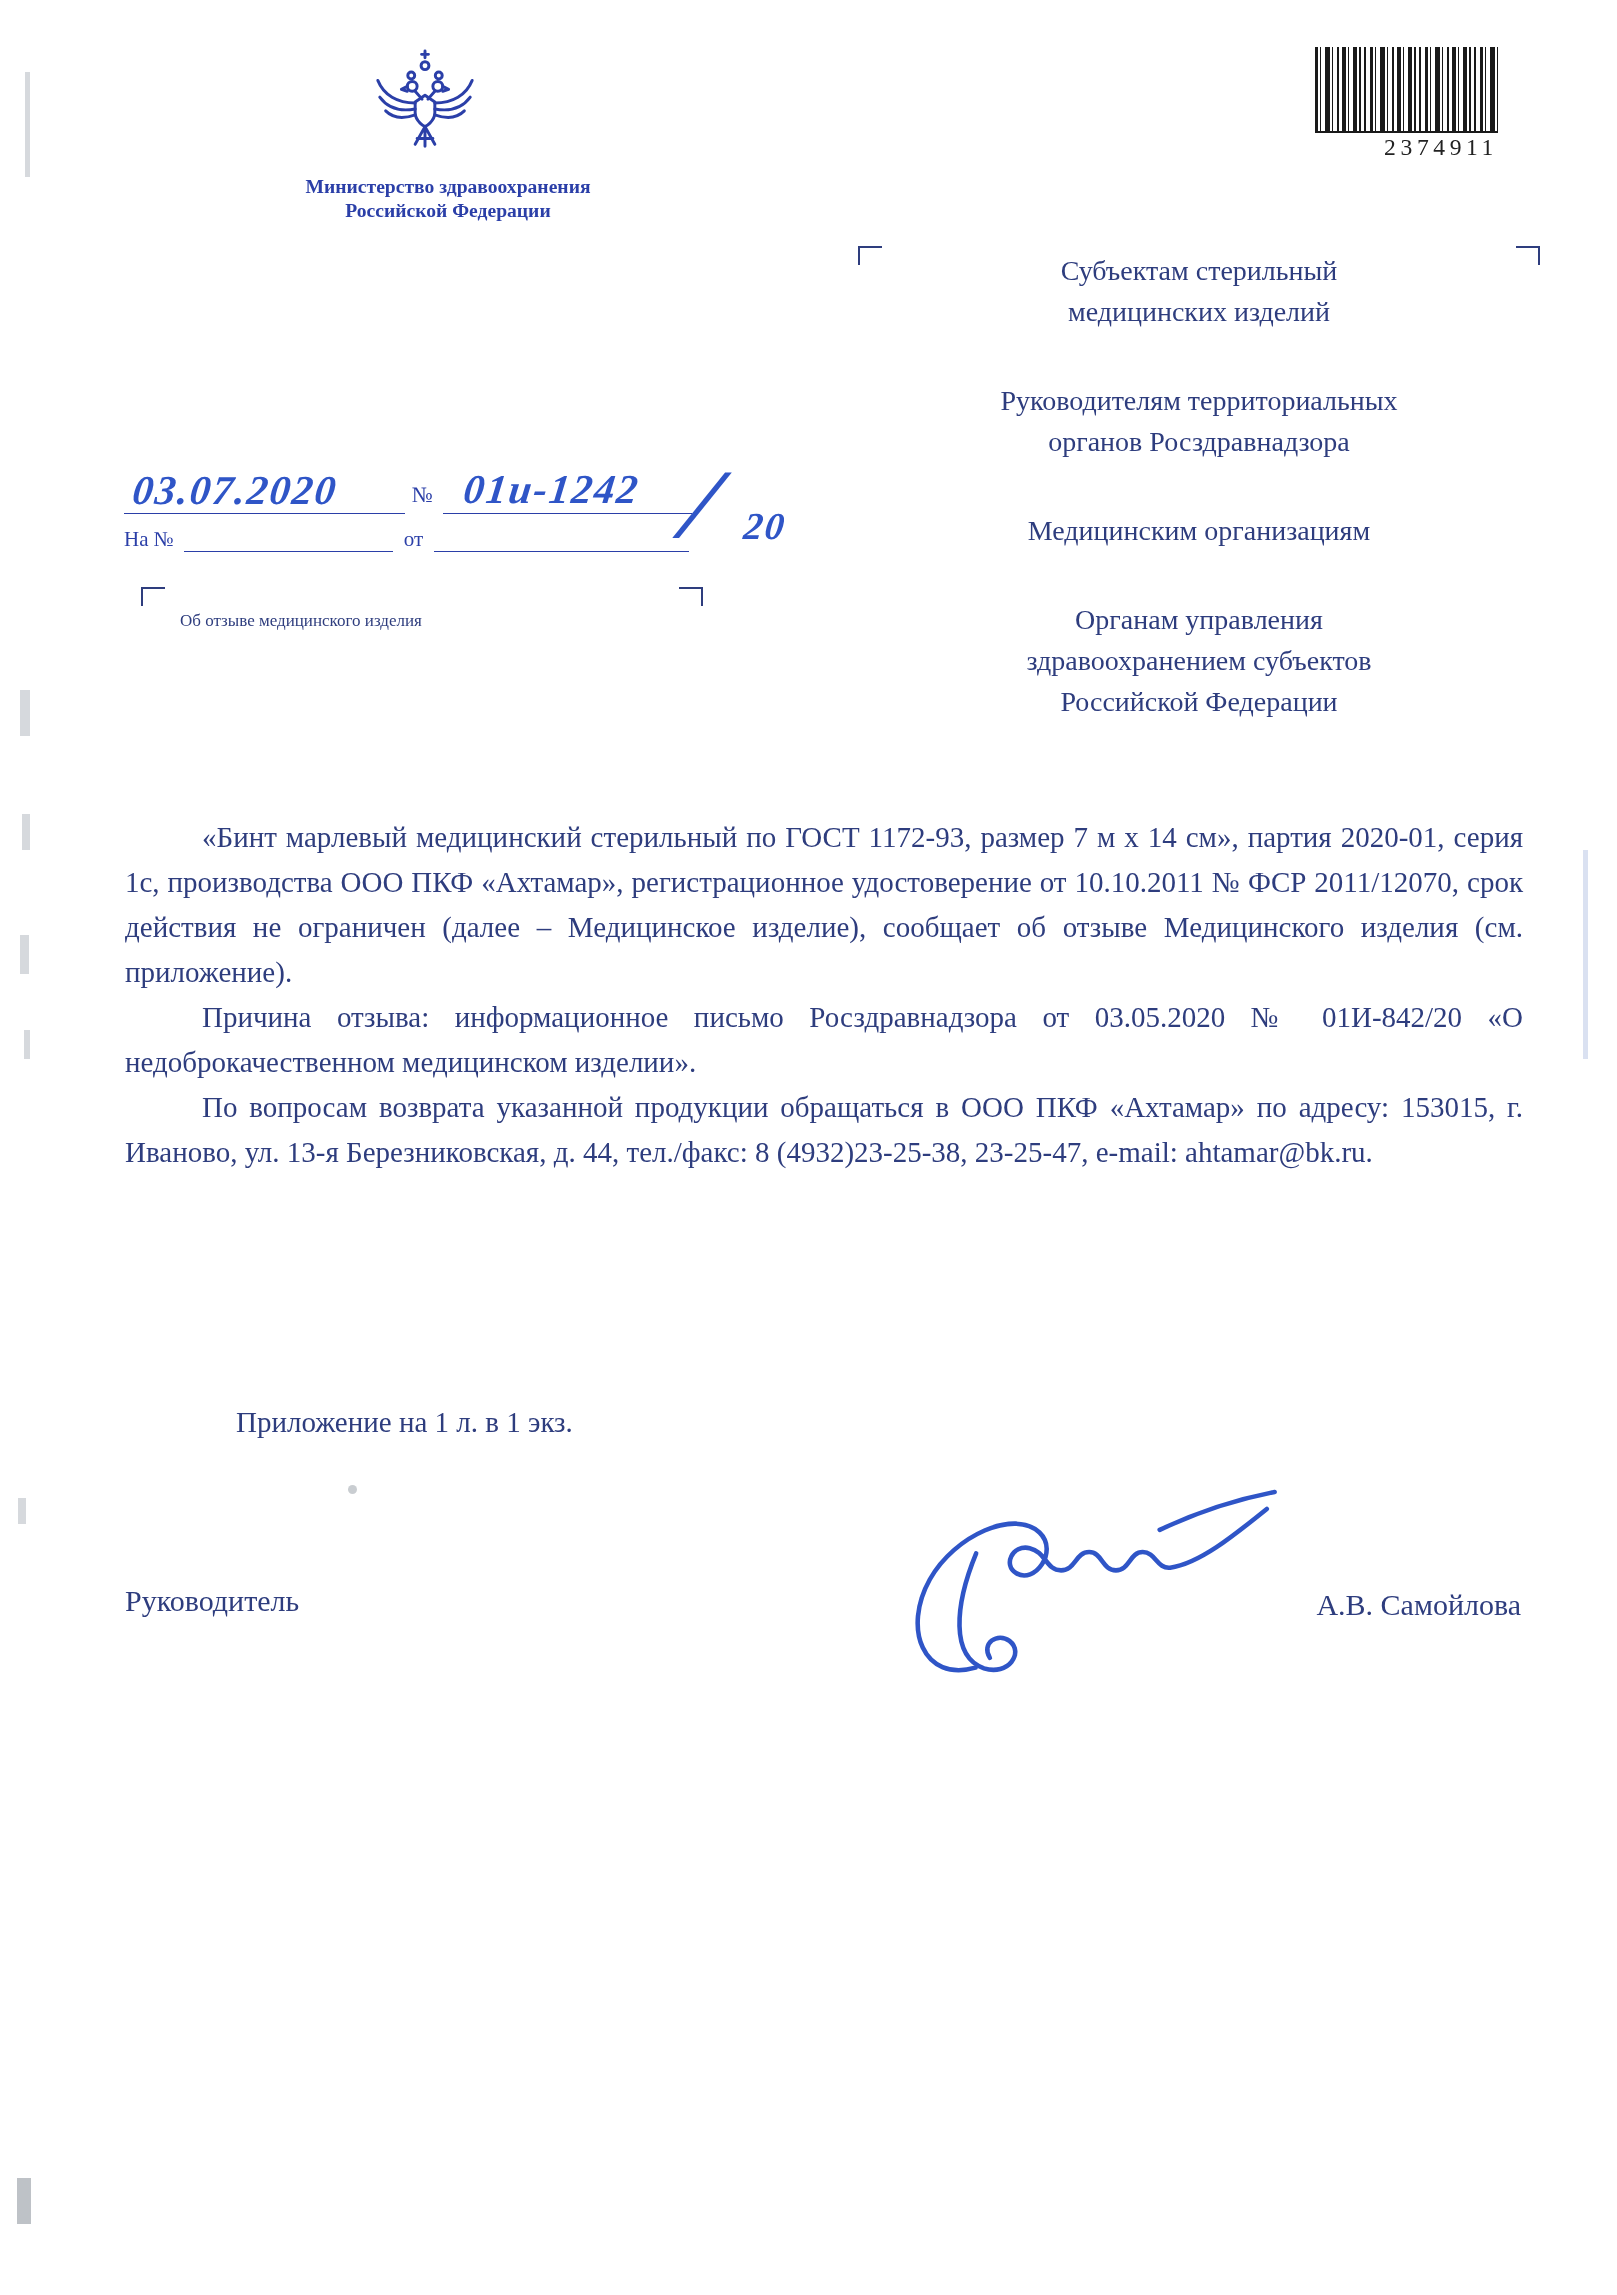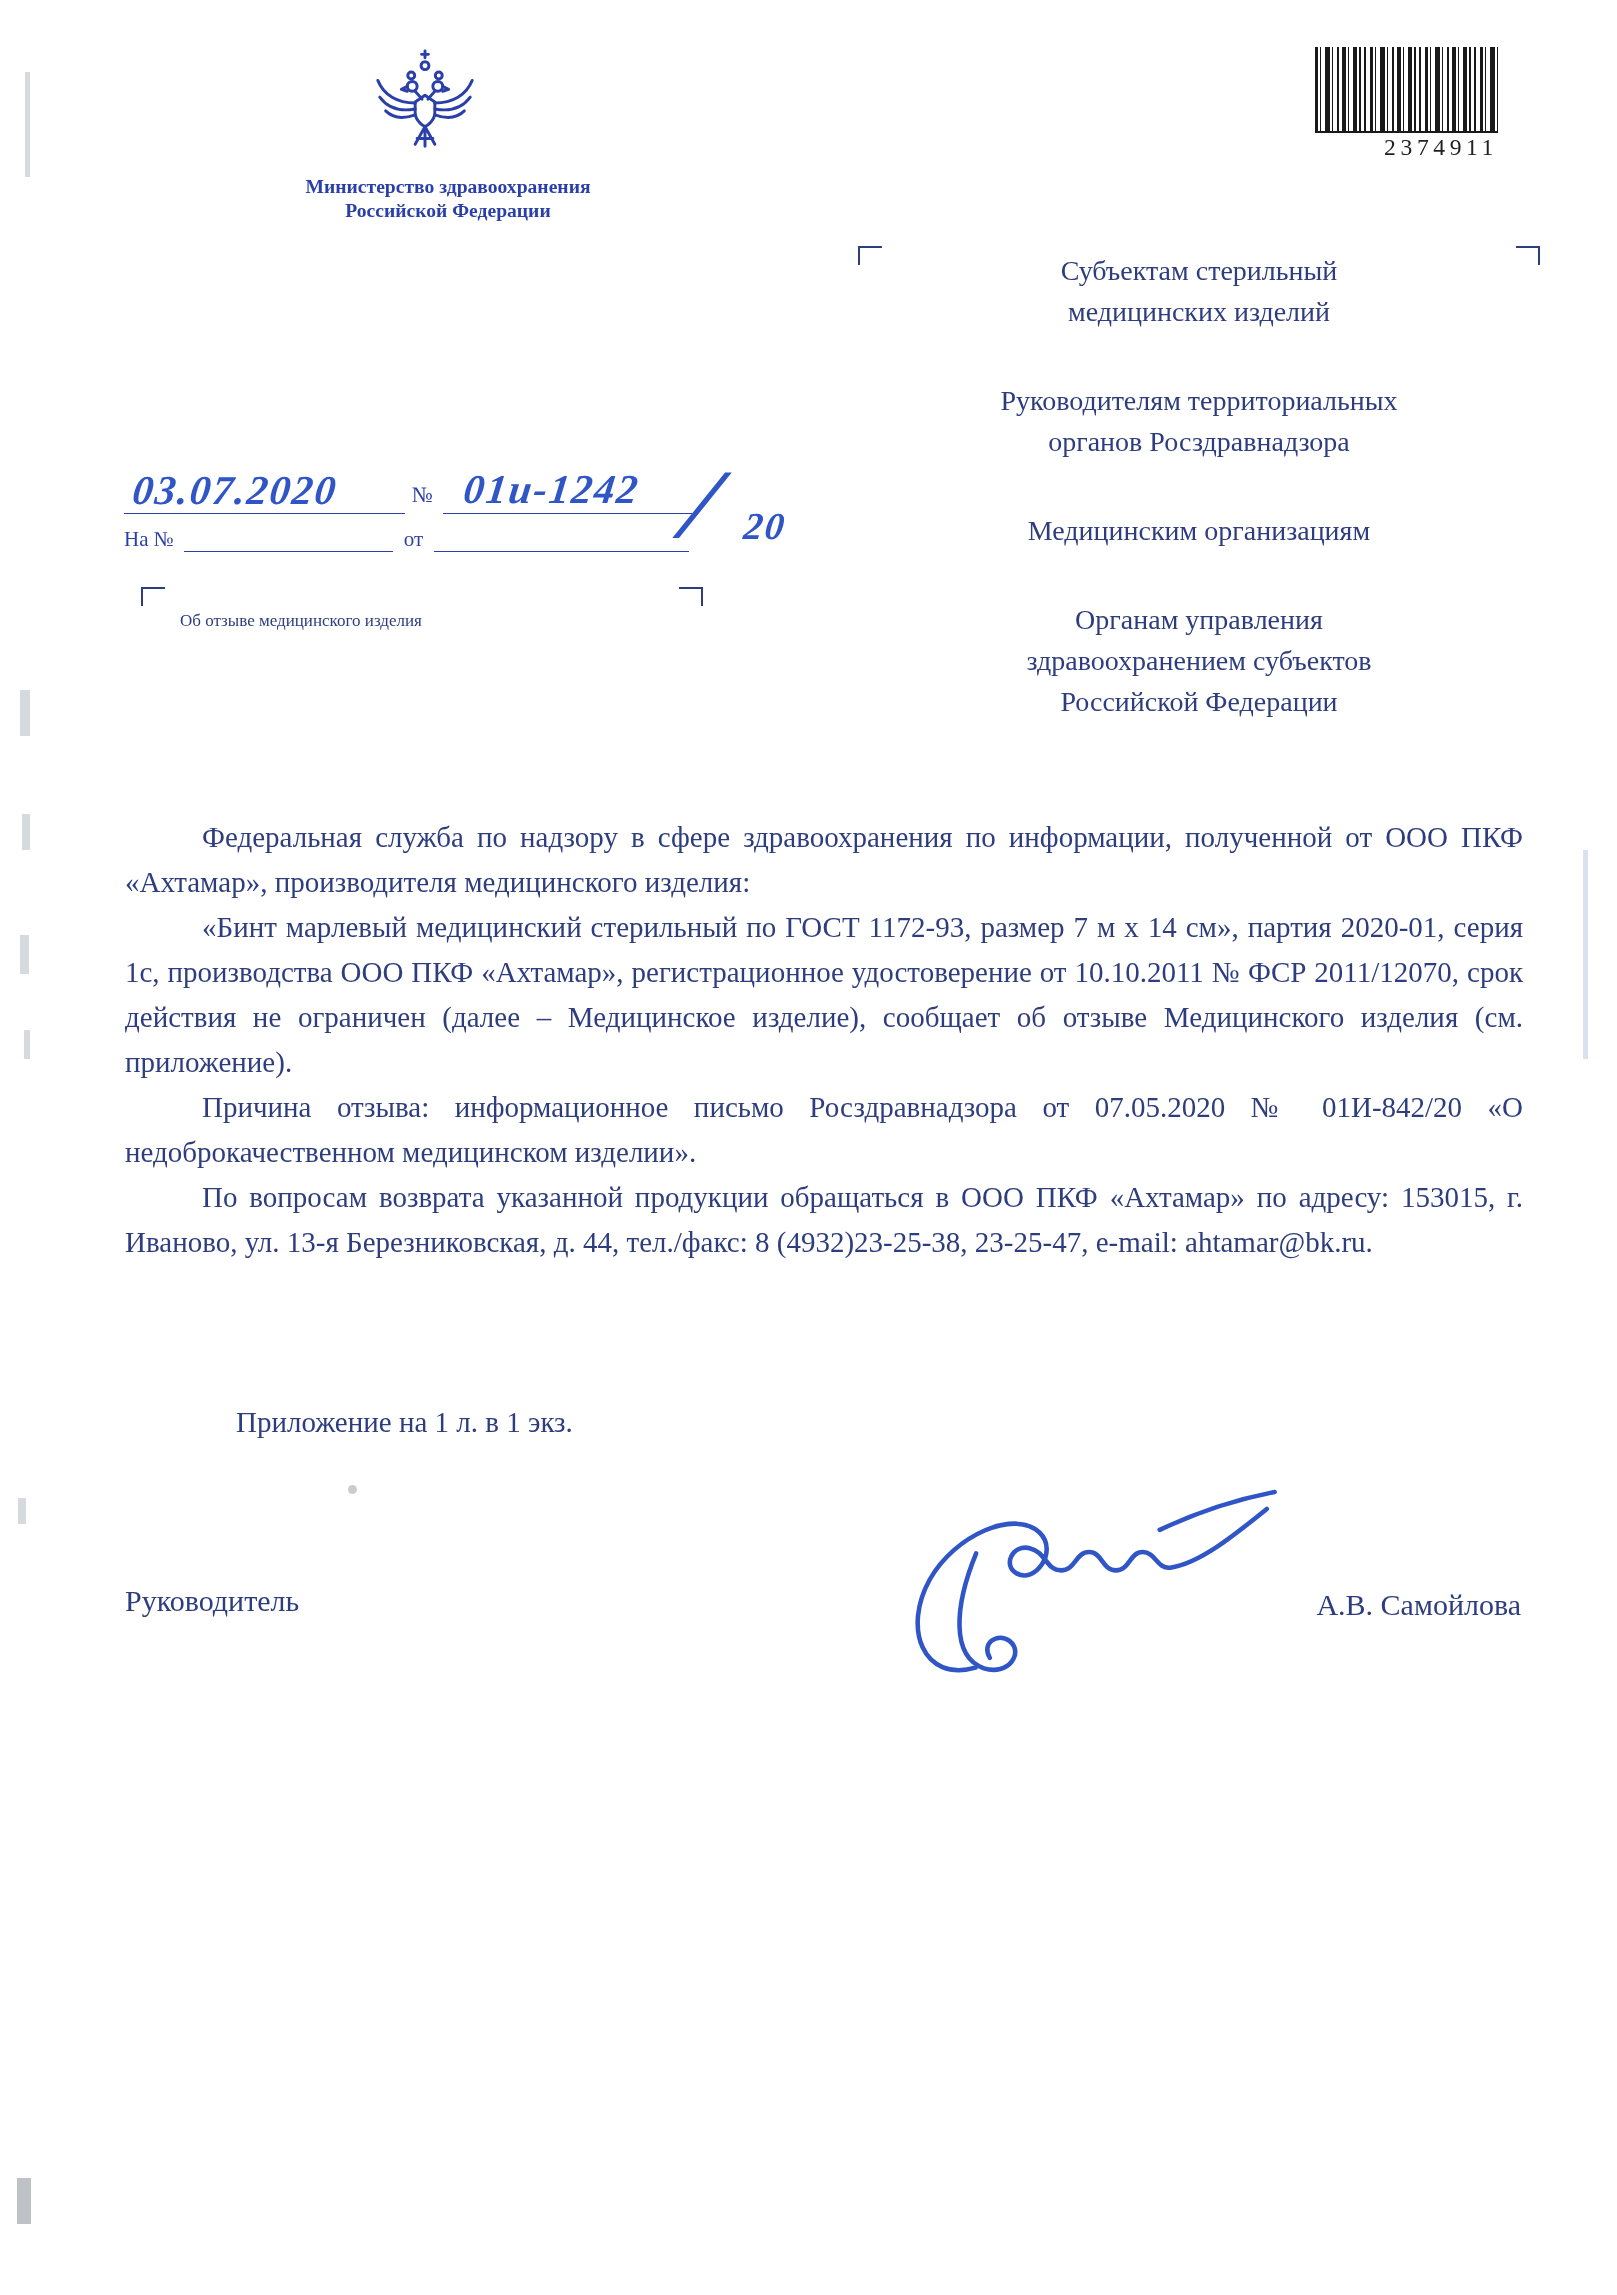--- a/index.html
+++ b/index.html
@@ -164,23 +164,22 @@
       <div>Медицинским организациям</div>
     </div>
     <div class="addr-group">
       <div>Органам управления</div>
       <div>здравоохранением субъектов</div>
       <div>Российской Федерации</div>
     </div>
   </div>
 
   <div class="body-text">
-    <p>Федеральная служба по надзору в сфере здравоохранения по информации, полученной от ООО ПКФ «Ахтамар», производителя медицинского изделия:</p>
     <p>«Бинт марлевый медицинский стерильный по ГОСТ 1172-93, размер 7 м х 14 см», партия 2020-01, серия 1с, производства ООО ПКФ «Ахтамар», регистрационное удостоверение от 10.10.2011 № ФСР 2011/12070, срок действия не ограничен (далее – Медицинское изделие), сообщает об отзыве Медицинского изделия (см. приложение).</p>
-    <p>Причина отзыва: информационное письмо Росздравнадзора от 07.05.2020 № 01И-842/20 «О недоброкачественном медицинском изделии».</p>
+    <p>Причина отзыва: информационное письмо Росздравнадзора от 03.05.2020 № 01И-842/20 «О недоброкачественном медицинском изделии».</p>
     <p>По вопросам возврата указанной продукции обращаться в ООО ПКФ «Ахтамар» по адресу: 153015, г. Иваново, ул. 13-я Березниковская, д. 44, тел./факс: 8 (4932)23-25-38, 23-25-47, e-mail: ahtamar@bk.ru.</p>
   </div>
 
   <div class="attachment">Приложение на 1 л. в 1 экз.</div>
 
   <div class="sig-title">Руководитель</div>
   <div class="sig-flourish">
     <svg viewBox="0 0 620 320" width="406" height="209">
       <g fill="none" stroke="currentColor" stroke-width="7" stroke-linecap="round">
         <path d="M150 295 C70 318 38 235 80 160 C118 92 210 52 248 88 C278 117 240 168 212 150 C192 138 206 106 233 112 C258 118 258 146 281 146 C303 146 303 118 324 118 C344 118 344 146 365 146 C386 146 386 118 406 118 C426 118 428 144 448 142 C492 136 544 94 596 52"></path>

